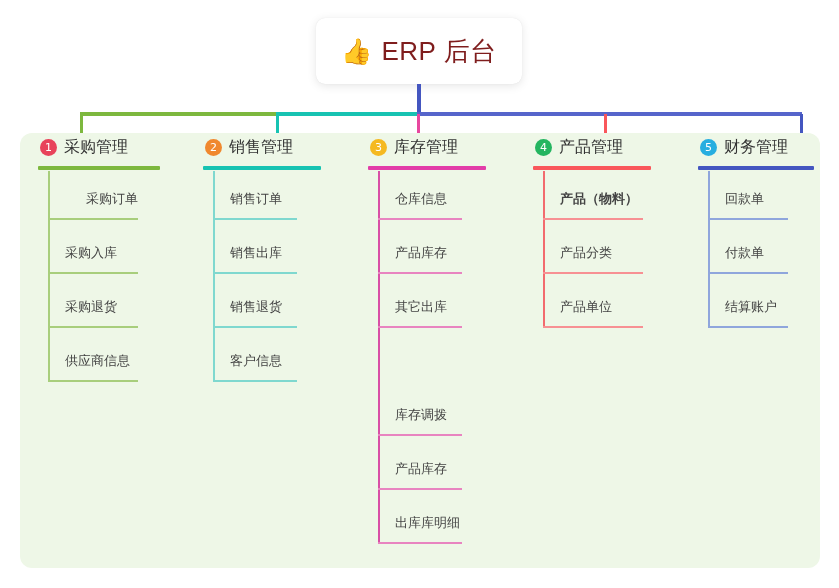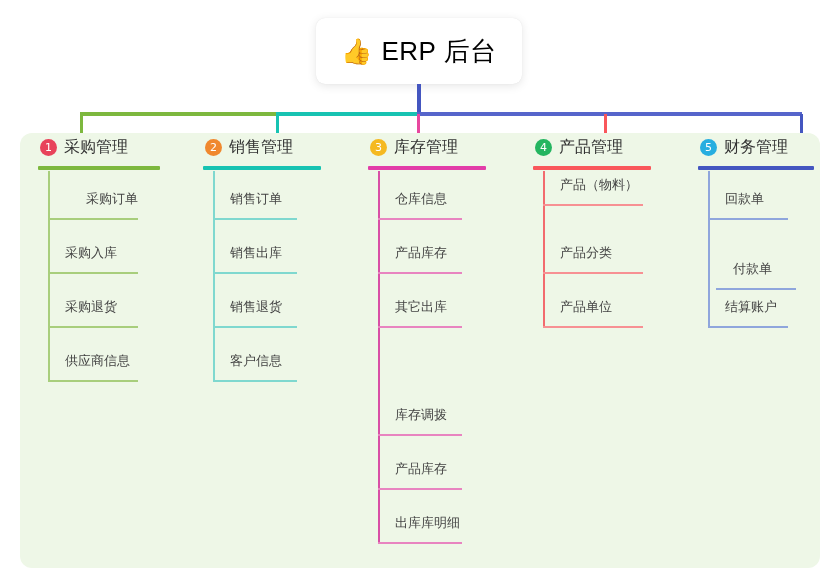--- a/index.html
+++ b/index.html
@@ -29,21 +29,21 @@
     justify-content: center;
     gap: 9px;
   }
   .title-emoji {
     font-size: 25px;
     line-height: 1;
     color: #F2B01E;
   }
   .title-text {
     font-size: 26px;
-    color: #000000;
+    color: #7f1d1d;
     letter-spacing: 0.5px;
     white-space: nowrap;
   }
 
   
   .stem {
     position: absolute;
     left: 417px; top: 84px;
     width: 4px; height: 30px;
     background: #4456C0;
@@ -215,21 +215,21 @@
             <div class="leaf-rule" style="width: 84px; background: rgb(232, 132, 192);"></div>
           </div>
         </div>
         <div class="col" style="left: 513px;">
           <div class="col-head">
             <span class="badge" style="background: rgb(36, 181, 96);">4</span>
             <span class="col-title">产品管理</span>
           </div>
           <div class="col-rule" style="width: 118px; background: rgb(249, 87, 91);"></div>
           <div class="spine" style="top: 38px; height: 156px; background: rgb(242, 107, 110);"></div>
-          <div class="leaf" style="top: 44px;">
+          <div class="leaf" style="top: 58px; font-weight: bold;">
             <div class="leaf-text">产品（物料）</div>
             <div class="leaf-rule" style="width: 100px; background: rgb(247, 144, 147);"></div>
           </div>
           <div class="leaf" style="top: 112px;">
             <div class="leaf-text">产品分类</div>
             <div class="leaf-rule" style="width: 100px; background: rgb(247, 144, 147);"></div>
           </div>
           <div class="leaf" style="top: 166px;">
             <div class="leaf-text">产品单位</div>
             <div class="leaf-rule" style="width: 100px; background: rgb(247, 144, 147);"></div>
@@ -239,21 +239,21 @@
           <div class="col-head">
             <span class="badge" style="background: rgb(39, 174, 224);">5</span>
             <span class="col-title">财务管理</span>
           </div>
           <div class="col-rule" style="width: 116px; background: rgb(68, 86, 192);"></div>
           <div class="spine" style="top: 38px; height: 156px; background: rgb(143, 166, 220);"></div>
           <div class="leaf" style="top: 58px;">
             <div class="leaf-text">回款单</div>
             <div class="leaf-rule" style="width: 80px; background: rgb(143, 166, 220);"></div>
           </div>
-          <div class="leaf" style="top: 128px; padding-left: 8px;">
+          <div class="leaf" style="top: 112px;">
             <div class="leaf-text">付款单</div>
             <div class="leaf-rule" style="width: 80px; background: rgb(143, 166, 220);"></div>
           </div>
           <div class="leaf" style="top: 166px;">
             <div class="leaf-text">结算账户</div>
             <div class="leaf-rule" style="width: 80px; background: rgb(143, 166, 220);"></div>
           </div>
         </div>
       </div>
   </div>

